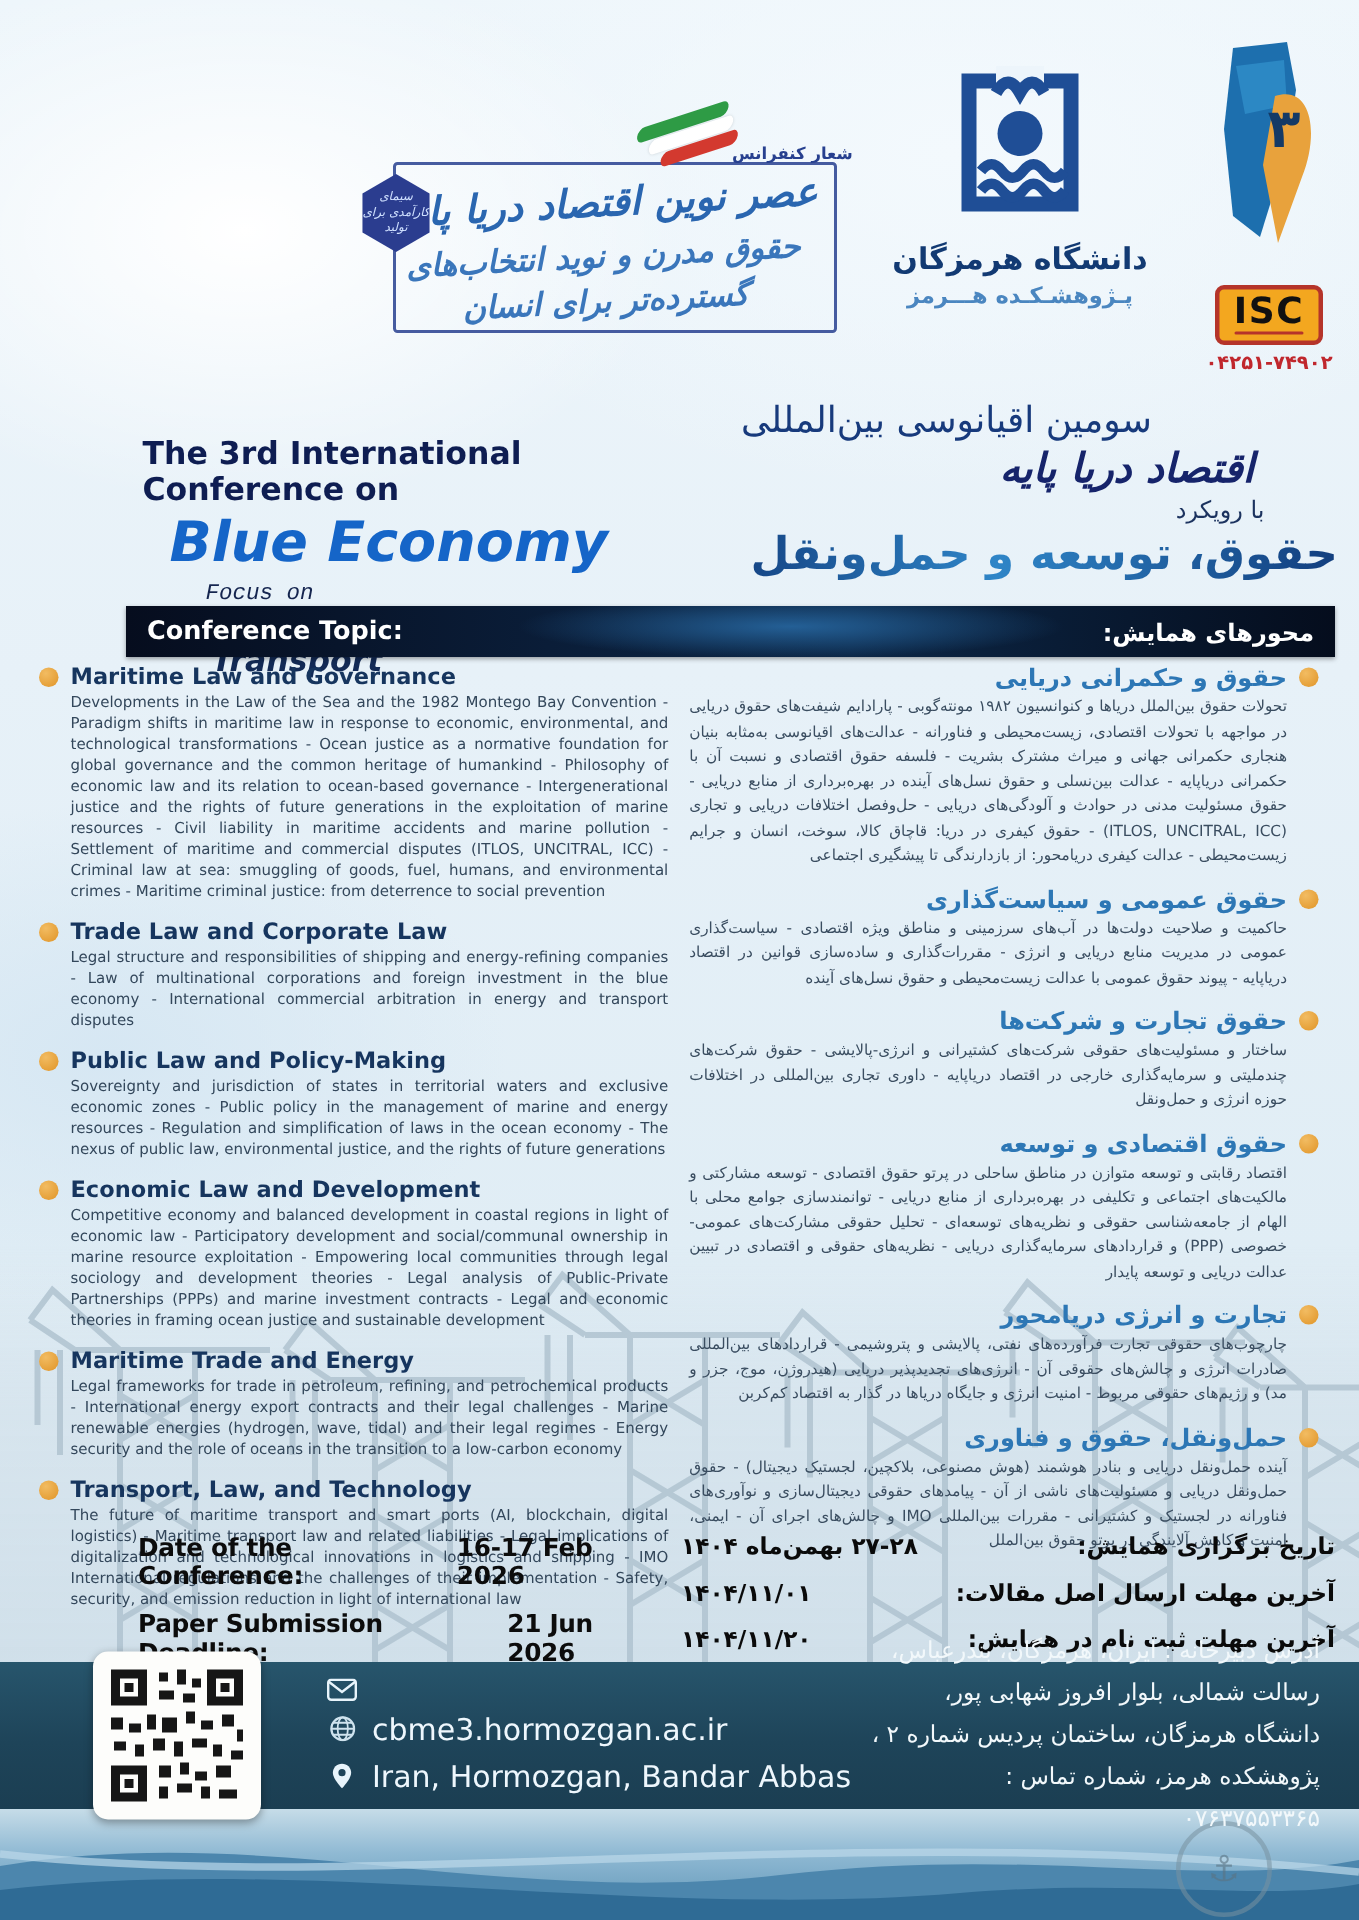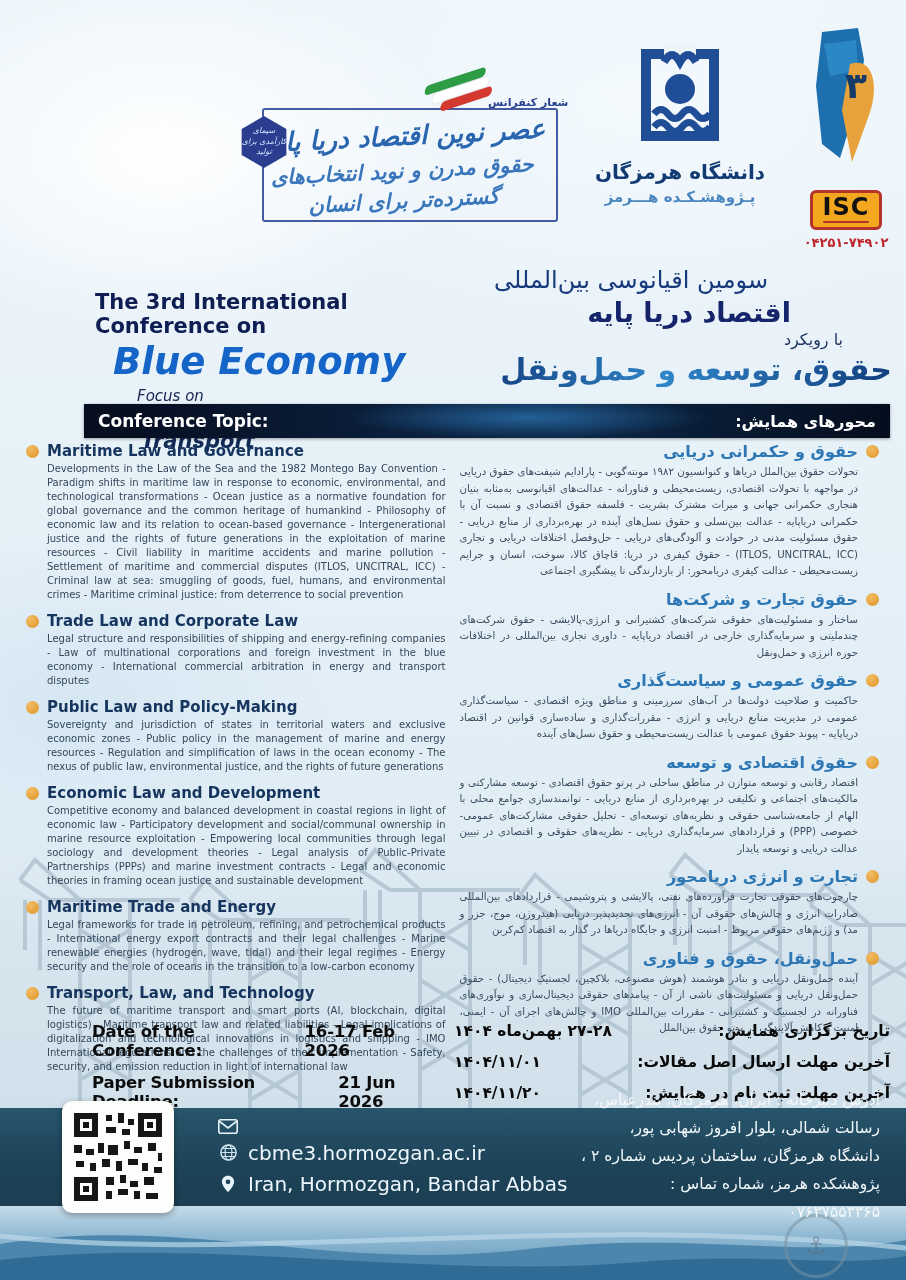--- a/index.html
+++ b/index.html
@@ -53,25 +53,25 @@
     display:inline-block;margin-top:8px;background:#f3a71f;border:3px solid #b5342a;border-radius:6px;
     padding:2px 10px 4px 10px;
   }
   .isc-badge .isc-txt{font-size:24px;font-weight:bold;color:#111;letter-spacing:1px;line-height:1;}
   .isc-badge .isc-line{height:2px;background:#b5342a;margin-top:2px;border-radius:2px;}
   .isc-code{margin-top:5px;font-size:13px;font-weight:bold;color:#c0272d;direction:rtl;}
   
   .title-en{position:absolute;left:95px;top:290px;width:380px;color:#0e1d52;}
   .title-en .t1{font-size:21px;font-weight:bold;color:#0e1d52;}
   .title-en .t2{font-size:37px;font-weight:bold;font-style:italic;color:#1565c8;margin:2px 0 4px 18px;}
-  .title-en .t3{font-size:15px;font-style:italic;color:#15254f;margin-left:42px;}
+  .title-en .t3{font-size:15px;font-style:italic;color:#15254f;margin-left:42px;font-family:Liberation Mono, monospace;}
   .title-en .t4{font-size:21px;font-weight:bold;font-style:italic;color:#122a56;margin-left:46px;}
   .title-fa{position:absolute;right:8px;top:266px;width:420px;direction:rtl;text-align:right;}
   .title-fa .t1{font-size:24px;color:#173a7c;margin-left:0;margin-right:130px;}
-  .title-fa .t2{font-size:27px;font-weight:bold;color:#16246b;margin-right:107px;margin-top:3px;}
+  .title-fa .t2{font-size:27px;font-weight:bold;color:#16246b;margin-right:62px;margin-top:3px;font-style:italic;}
   .title-fa .t3{font-size:16px;color:#1c335f;margin-right:55px;margin-top:2px;}
   .title-fa .t4{font-size:30px;font-weight:bold;color:#1b6cb0;margin-right:6px;margin-top:3px;
     background:linear-gradient(90deg,#123e7e,#2f85c7 45%,#123e7e);
     -webkit-background-clip:text;background-clip:text;-webkit-text-fill-color:transparent;}
   .title-fa div{display:block;}
   
   .topics-bar{
     position:absolute;top:404px;left:84px;right:16px;height:34px;
     background:
       radial-gradient(ellipse 260px 30px at 55% 40%, rgba(42,110,170,.8), rgba(42,110,170,0) 70%),
@@ -257,29 +257,29 @@
       <div class="topic">
         <span class="bullet"></span>
         <div class="t-body">
             <h3>حقوق و حکمرانی دریایی</h3>
         <p>تحولات حقوق بین‌الملل دریاها و کنوانسیون ۱۹۸۲ مونته‌گوبی - پارادایم شیفت‌های حقوق دریایی در مواجهه با تحولات اقتصادی، زیست‌محیطی و فناورانه - عدالت‌های اقیانوسی به‌مثابه بنیان هنجاری حکمرانی جهانی و میراث مشترک بشریت - فلسفه حقوق اقتصادی و نسبت آن با حکمرانی دریاپایه - عدالت بین‌نسلی و حقوق نسل‌های آینده در بهره‌برداری از منابع دریایی - حقوق مسئولیت مدنی در حوادث و آلودگی‌های دریایی - حل‌وفصل اختلافات دریایی و تجاری (ITLOS, UNCITRAL, ICC) - حقوق کیفری در دریا: قاچاق کالا، سوخت، انسان و جرایم زیست‌محیطی - عدالت کیفری دریامحور: از بازدارندگی تا پیشگیری اجتماعی</p>
           </div>
       </div>
       <div class="topic">
         <span class="bullet"></span>
         <div class="t-body">
+            <h3>حقوق عمومی و سیاست‌گذاری</h3>
+        <p>حاکمیت و صلاحیت دولت‌ها در آب‌های سرزمینی و مناطق ویژه اقتصادی - سیاست‌گذاری عمومی در مدیریت منابع دریایی و انرژی - مقررات‌گذاری و ساده‌سازی قوانین در اقتصاد دریاپایه - پیوند حقوق عمومی با عدالت زیست‌محیطی و حقوق نسل‌های آینده</p>
+          </div>
+      </div>
+      <div class="topic">
+        <span class="bullet"></span>
+        <div class="t-body">
             <h3>حقوق تجارت و شرکت‌ها</h3>
         <p>ساختار و مسئولیت‌های حقوقی شرکت‌های کشتیرانی و انرژی-پالایشی - حقوق شرکت‌های چندملیتی و سرمایه‌گذاری خارجی در اقتصاد دریاپایه - داوری تجاری بین‌المللی در اختلافات حوزه انرژی و حمل‌ونقل</p>
-          </div>
-      </div>
-      <div class="topic">
-        <span class="bullet"></span>
-        <div class="t-body">
-            <h3>حقوق عمومی و سیاست‌گذاری</h3>
-        <p>حاکمیت و صلاحیت دولت‌ها در آب‌های سرزمینی و مناطق ویژه اقتصادی - سیاست‌گذاری عمومی در مدیریت منابع دریایی و انرژی - مقررات‌گذاری و ساده‌سازی قوانین در اقتصاد دریاپایه - پیوند حقوق عمومی با عدالت زیست‌محیطی و حقوق نسل‌های آینده</p>
           </div>
       </div>
       <div class="topic">
         <span class="bullet"></span>
         <div class="t-body">
             <h3>حقوق اقتصادی و توسعه</h3>
         <p>اقتصاد رقابتی و توسعه متوازن در مناطق ساحلی در پرتو حقوق اقتصادی - توسعه مشارکتی و مالکیت‌های اجتماعی و تکلیفی در بهره‌برداری از منابع دریایی - توانمندسازی جوامع محلی با الهام از جامعه‌شناسی حقوقی و نظریه‌های توسعه‌ای - تحلیل حقوقی مشارکت‌های عمومی-خصوصی (PPP) و قراردادهای سرمایه‌گذاری دریایی - نظریه‌های حقوقی و اقتصادی در تبیین عدالت دریایی و توسعه پایدار</p>
           </div>
       </div>
       <div class="topic">

